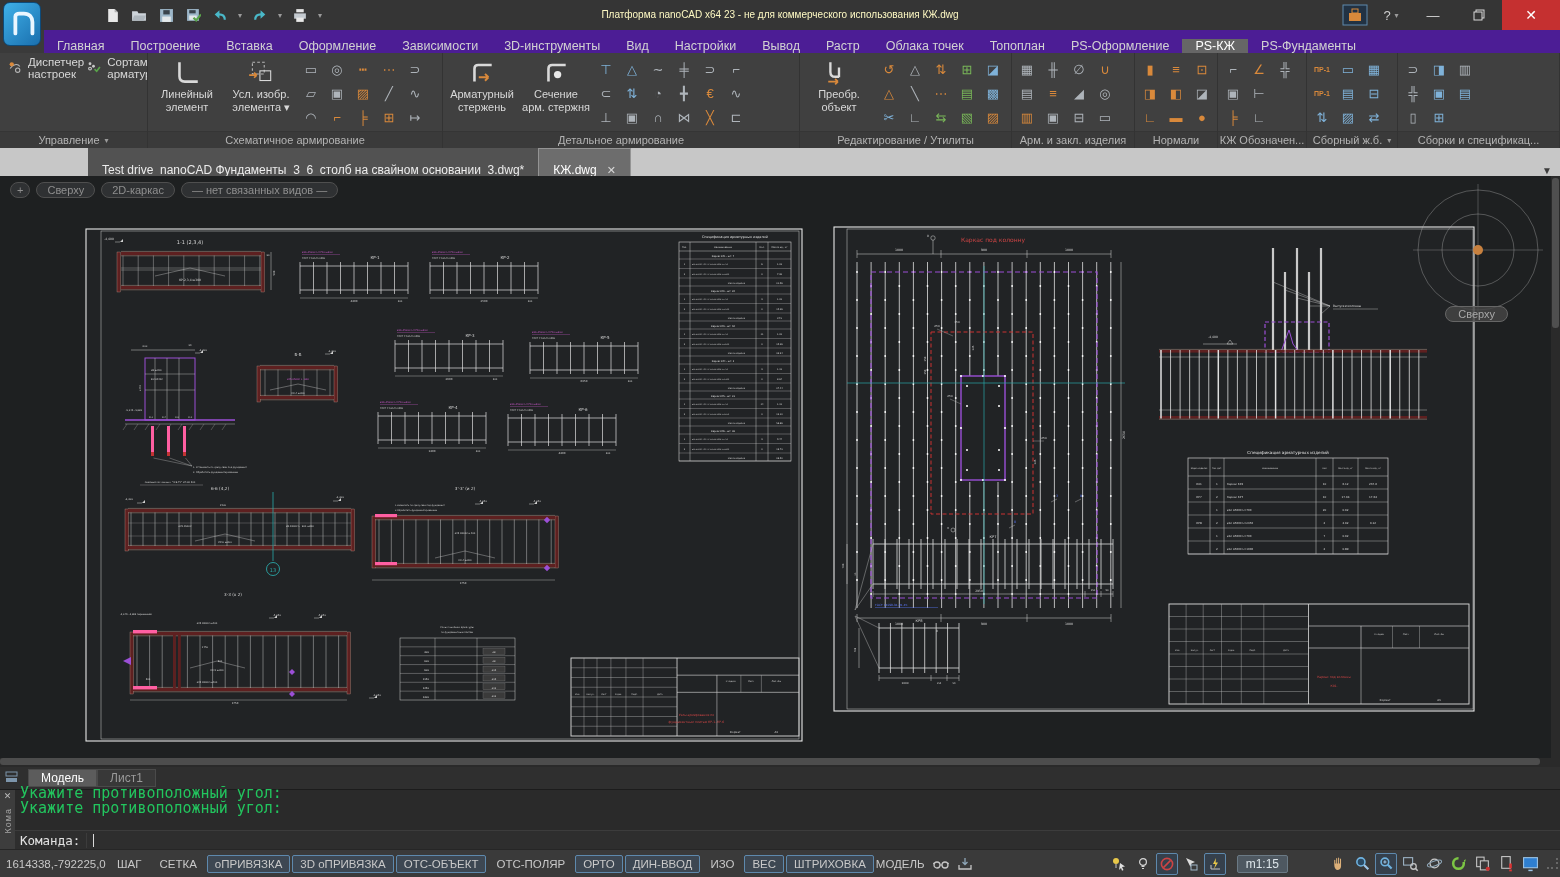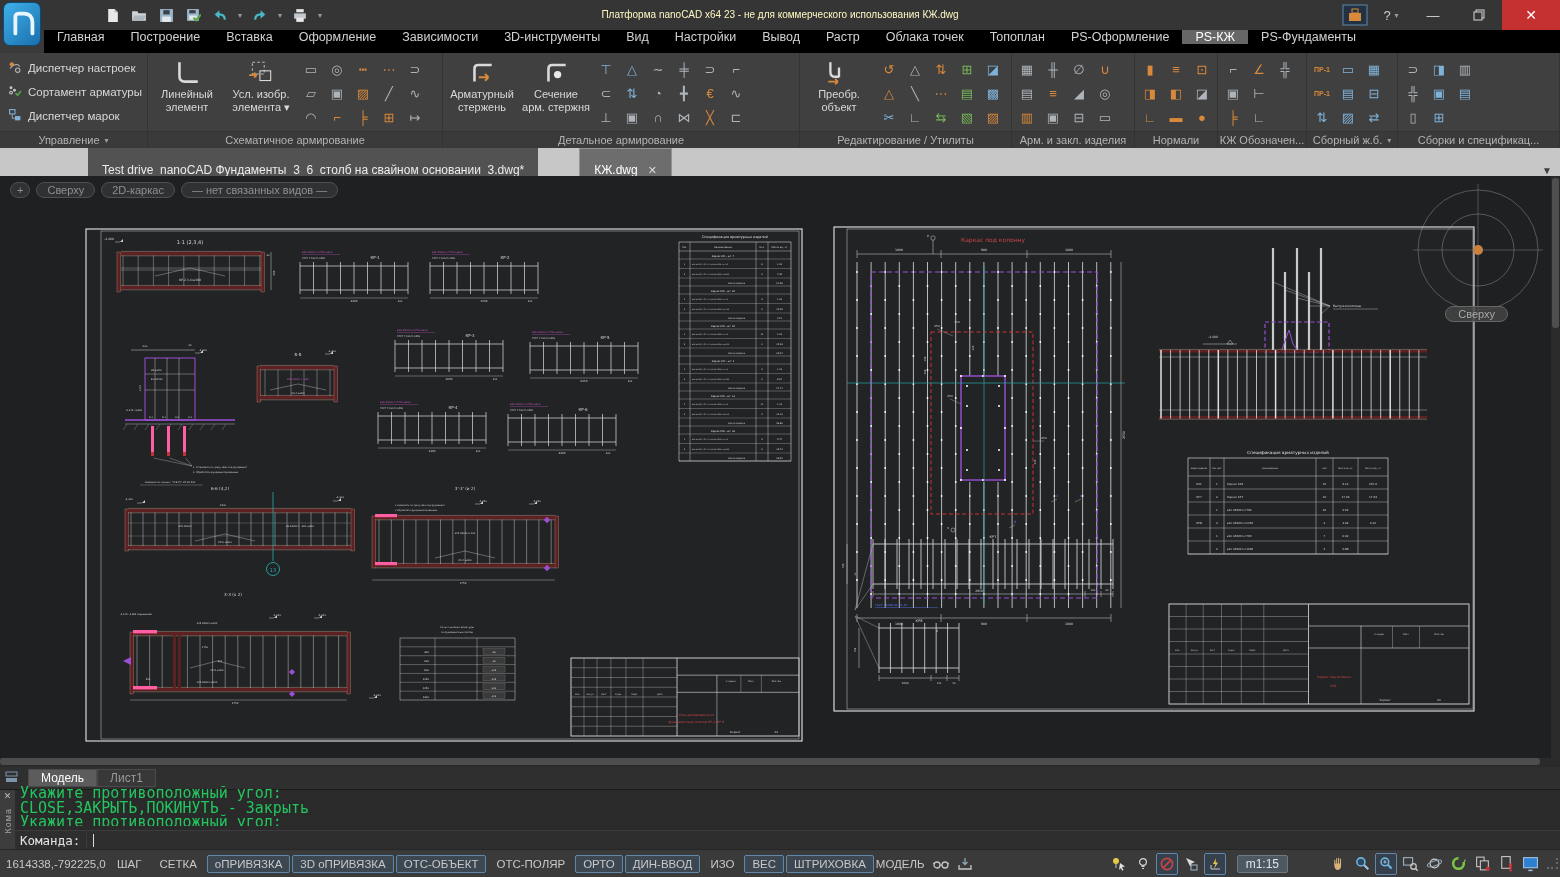--- a/index.html
+++ b/index.html
@@ -17,43 +17,43 @@
   .qicon{width:24px;height:24px;display:flex;align-items:center;justify-content:center;border-radius:3px;}
   .qcaret{width:10px;color:#9a9a9a;font-size:8px;text-align:center;}
   #title-text{left:380px;top:0;width:800px;height:30px;line-height:30px;text-align:center;font-size:10px;color:#fef9c3;}
   #tb-right{right:0;top:0;height:30px;display:flex;align-items:stretch;}
   #store-badge{width:34px;display:flex;align-items:center;justify-content:center;}
   #help-btn{width:38px;display:flex;align-items:center;justify-content:center;gap:4px;color:#cfcfcf;font-size:13px;}
   .wbtn{width:46px;display:flex;align-items:center;justify-content:center;color:#d8d8d8;font-size:13px;}
   #btn-close{width:58px;background:#c53030;color:#fff;font-size:14px;}
 
   
-  #ribbon-tabs{left:44px;top:30px;width:1516px;height:23px;background:#000000;display:flex;align-items:flex-start;}
+  #ribbon-tabs{left:44px;top:30px;width:1516px;height:23px;background:#4c1d95;display:flex;align-items:flex-end;}
   #ribbon-tabs-bg{left:0;top:30px;width:1560px;height:23px;background:#3a3a3a;}
   .rtab{padding:0 13px;display:flex;align-items:center;font-size:12.5px;color:#d2d2d2;cursor:default;}
   .rtab.active{background:#666;color:#fff;}
 
   
   #ribbon{left:0;top:53px;width:1560px;height:95px;background:#404040;display:flex;}
   .panel{height:95px;border-right:1px solid #333;display:flex;flex-direction:column;background:#404040;}
   .pbody{flex:1;display:flex;align-items:flex-start;padding:2px 3px 0 3px;gap:2px;overflow:hidden;}
   .plabel{height:17px;background:#3a3a3a;border-top:1px solid #353535;color:#b3b3b3;font-size:11px;
     display:flex;align-items:center;justify-content:center;gap:5px;}
-  .plist{display:flex;flex-direction:column;justify-content:space-between;height:74px;padding:3px 2px;width:100%;}
+  .plist{display:flex;flex-direction:row;justify-content:space-between;height:74px;padding:3px 2px;width:100%;}
   .plitem{display:flex;align-items:center;gap:6px;font-size:11.5px;color:#d8d8d8;height:20px;padding-left:3px;}
   .bigbtn{width:72px;height:74px;display:flex;flex-direction:column;align-items:center;justify-content:flex-start;
     border-radius:3px;color:#d8d8d8;font-size:11px;line-height:13px;text-align:center;padding-top:3px;}
   .bigbtn .bicon{width:28px;height:30px;}
   .pgrid{display:grid;grid-auto-flow:column;grid-template-rows:repeat(3,24px);align-content:start;column-gap:2px;padding-top:2px;}
   .gcell{width:24px;height:24px;display:flex;align-items:center;justify-content:center;font-size:13px;border-radius:2px;}
   .gcell.txt{font-size:7px;font-weight:bold;}
   .c-gray{color:#aeb4ba;} .c-orange{color:#d9893b;} .c-blue{color:#7fb2d9;} .c-green{color:#79b758;}
 
   
-  #docbar{left:0;top:148px;width:1560px;height:44px;background:#c7c7c7;display:flex;align-items:stretch;gap:41px;}
+  #docbar{left:0;top:148px;width:1560px;height:44px;background:#c7c7c7;display:flex;align-items:stretch;}
   .dtab{display:flex;align-items:center;padding:0 14px;font-size:12px;}
   .dtab.inactive{background:#525252;color:#ececec;margin-left:88px;}
   .dtab.active{background:#6d6d6d;color:#fff;border:1px solid #949494;gap:10px;}
   .dtab .x{color:#d8d8d8;font-size:11px;}
   #doc-overflow{margin-left:auto;margin-right:8px;align-self:center;color:#3c3c3c;font-size:10px;}
 
   
   #canvas{left:0;top:176px;width:1560px;height:582px;background:#1e2021;overflow:hidden;}
   #pills{left:10px;top:6px;display:flex;gap:6px;align-items:center;}
   .pill{background:#2f3133;border:1px solid #4f4f4f;color:#8f8f8f;font-size:11px;
@@ -1521,21 +1521,20 @@
       </div>
   </div>
 
   <div id="command" class="abs">
     <div id="cmd-side">
       <span class="x">✕</span>
       <span class="vlabel">Кома</span>
     </div>
     <div id="cmd-hist" class="abs">
       <div>Укажите противоположный угол:</div>
-      <div>CLOSE,ЗАКРЫТЬ,ПОКИНУТЬ - Закрыть</div>
       <div>Укажите противоположный угол:</div>
     </div>
     <div id="cmd-row" class="abs">
       <span class="prompt">Команда:</span>
       <span id="cmd-caret"></span>
     </div>
   </div>
 
   <div id="statusbar" class="abs">
     <div id="coords">1614338,-792225,0</div>

